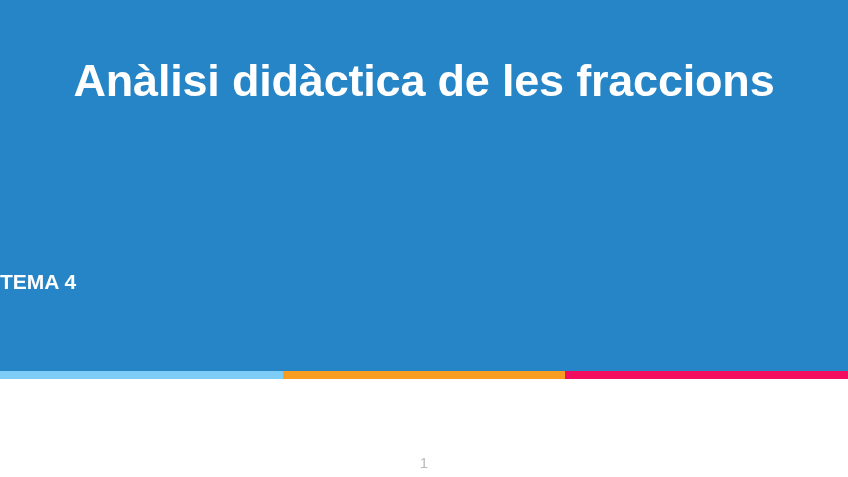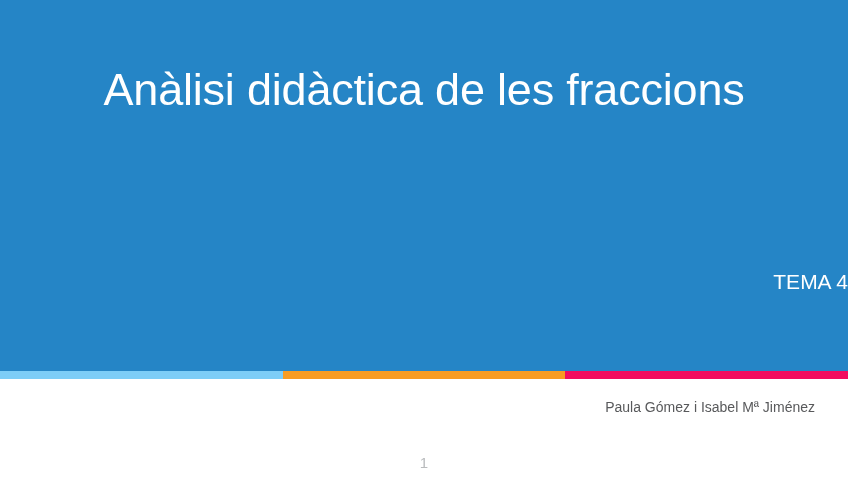--- a/index.html
+++ b/index.html
@@ -38,49 +38,48 @@
   }
 
   .title {
     position: absolute;
     left: 0;
     top: 56px;
     width: 848px;
     text-align: center;
     color: #ffffff;
     font-size: 45px;
-    font-weight: 400;
+    font-weight: 700;
     letter-spacing: -0.2px;
     line-height: 1.1;
     white-space: nowrap;
-    margin-top: 9px;
   }
 
   .subtitle {
     position: absolute;
     left: 0;
     top: 174px;
     width: 848px;
     text-align: center;
     color: #ffffff;
     font-size: 33px;
     font-weight: 400;
     line-height: 1.1;
     white-space: nowrap;
   }
 
   .tema {
     position: absolute;
     left: 0;
     top: 270px;
     width: 848px;
-    text-align: right;
+    text-align: left;
     color: #ffffff;
     font-size: 21px;
-    font-weight: 400;
+    font-weight: 700;
     line-height: 1.1;
     white-space: nowrap;
   }
 
   
   .accent-bar {
     position: absolute;
     left: 0;
     top: 371px;
     width: 848px;
@@ -126,17 +125,16 @@
       <div class="tema">TEMA 4</div>
     </div>
   </div>
 
   <div class="accent-bar">
     <div class="accent-seg seg-lightblue"></div>
     <div class="accent-seg seg-orange"></div>
     <div class="accent-seg seg-pink"></div>
   </div>
 
-  <div class="authors">Paula Gómez i Isabel Mª Jiménez</div>
 
   <div class="page-number">1</div>
 
 </div>
 
 </body></html>

